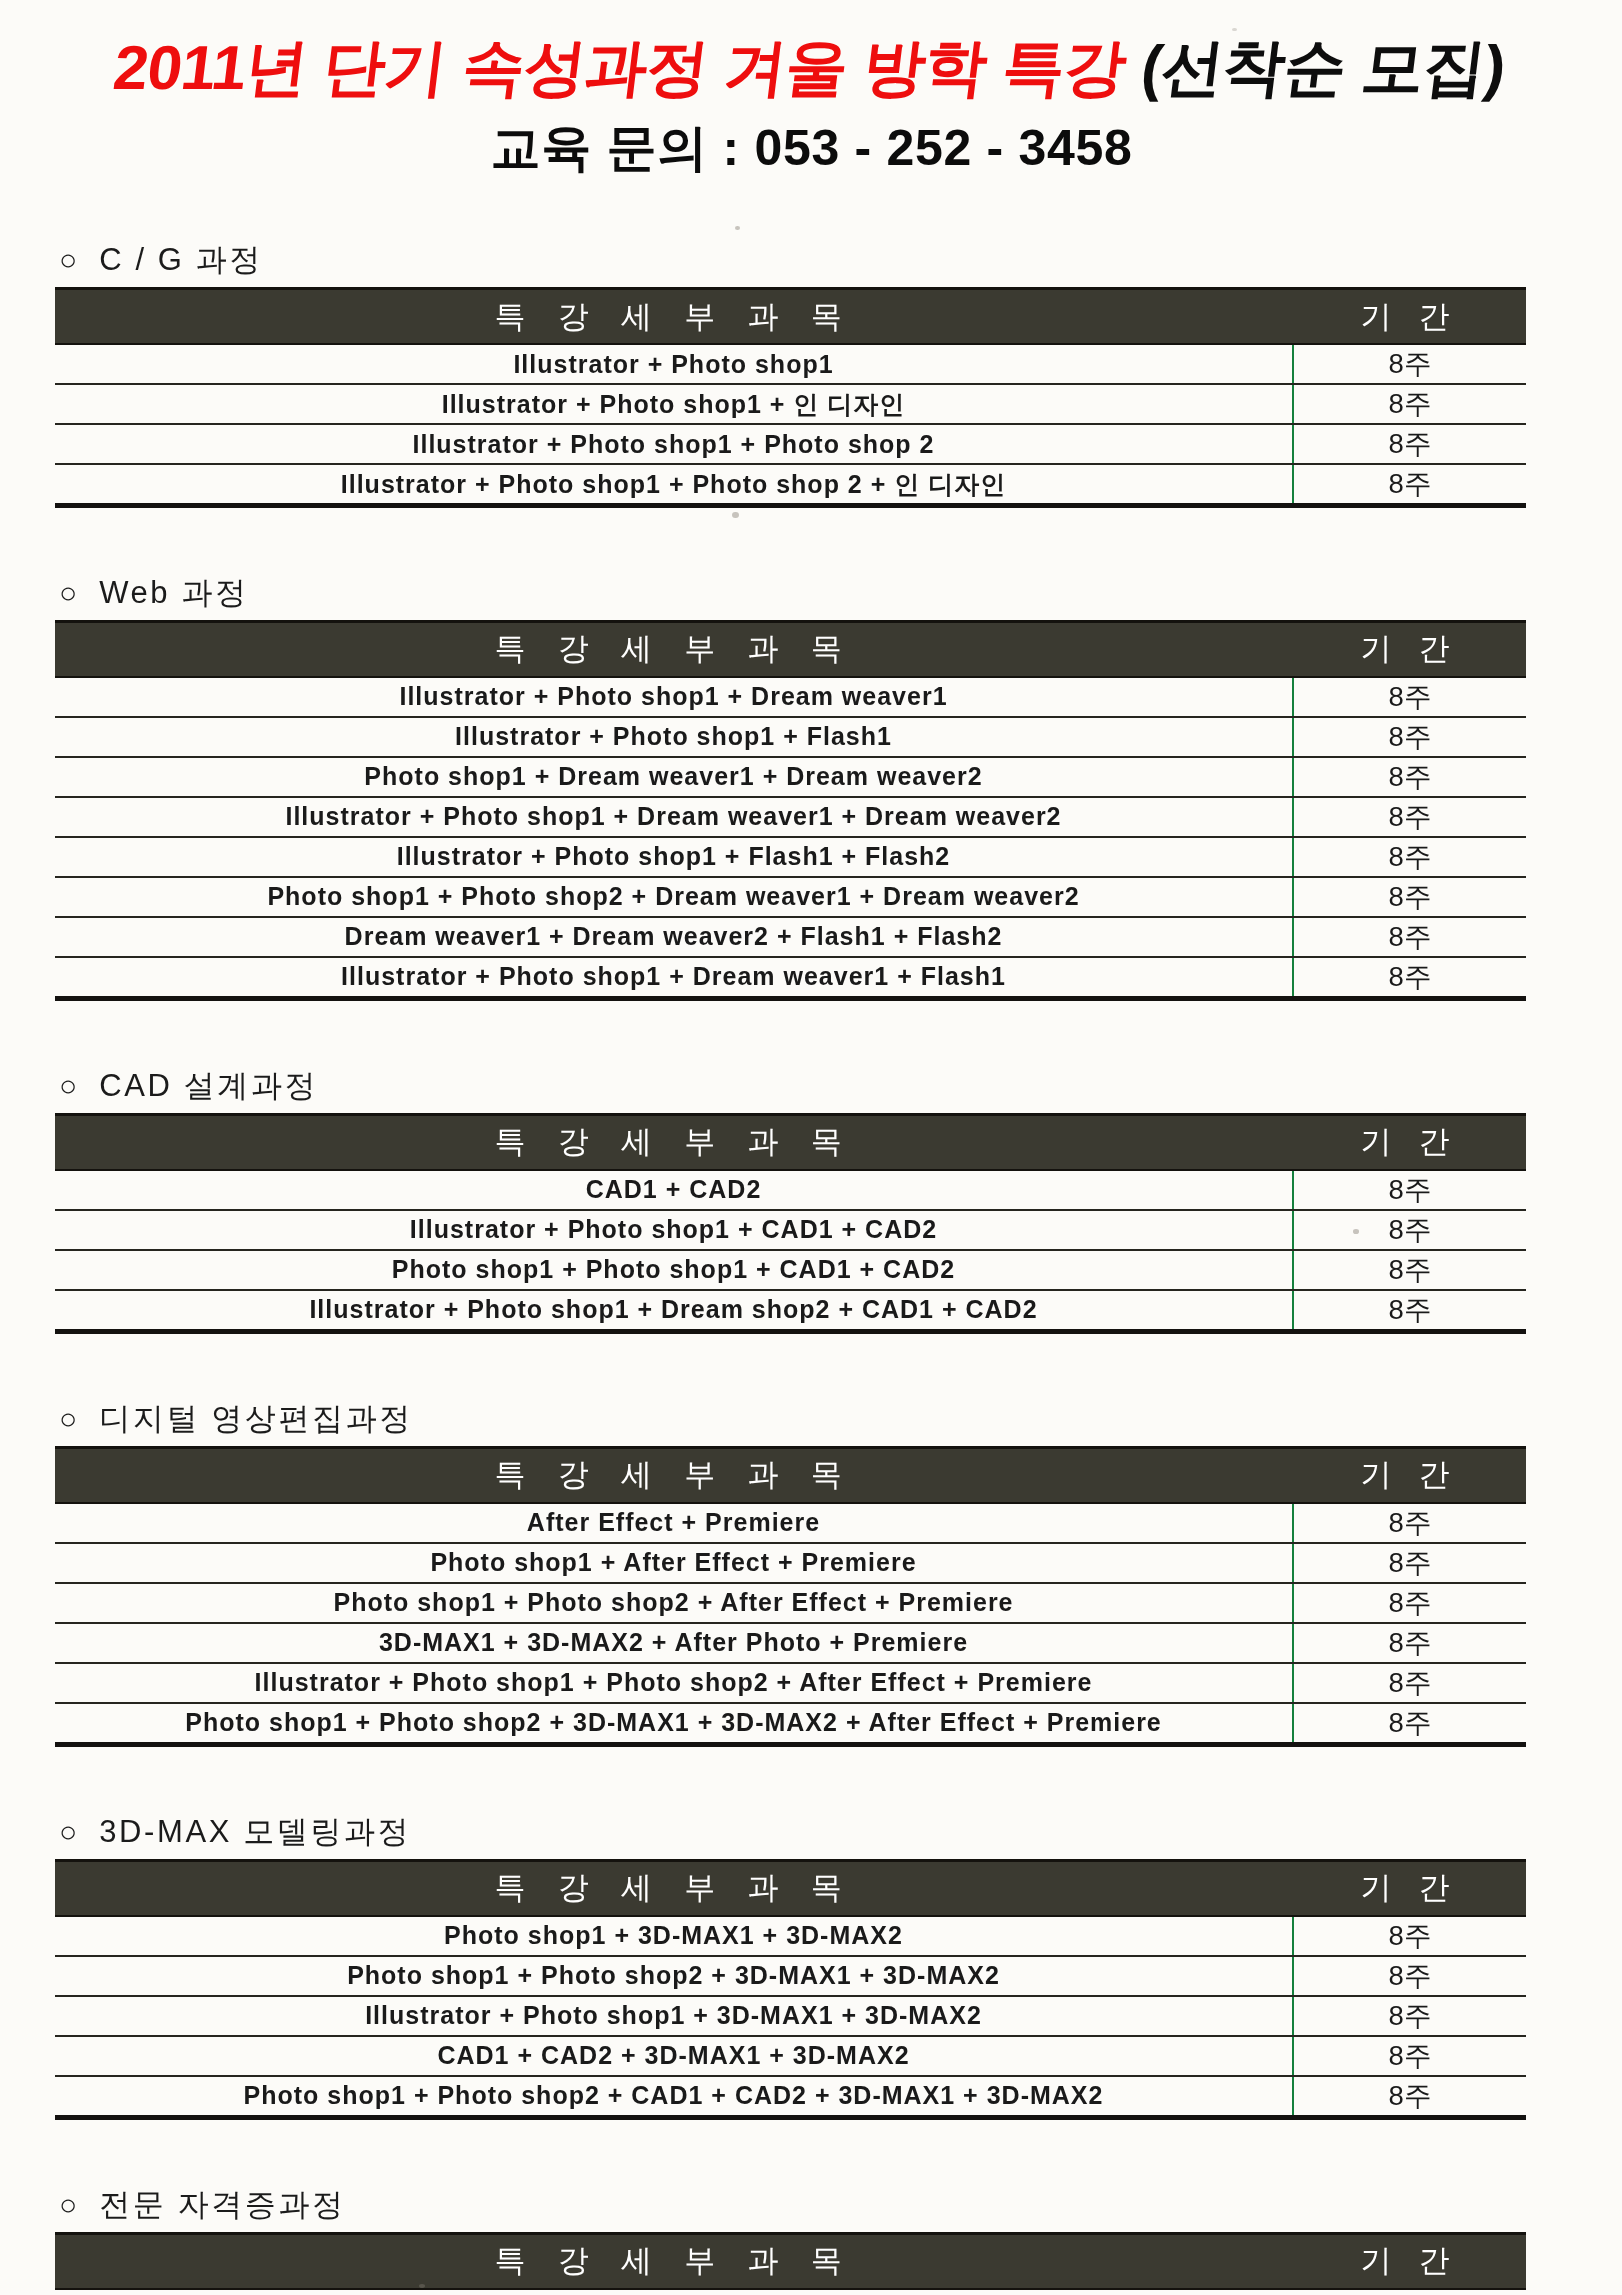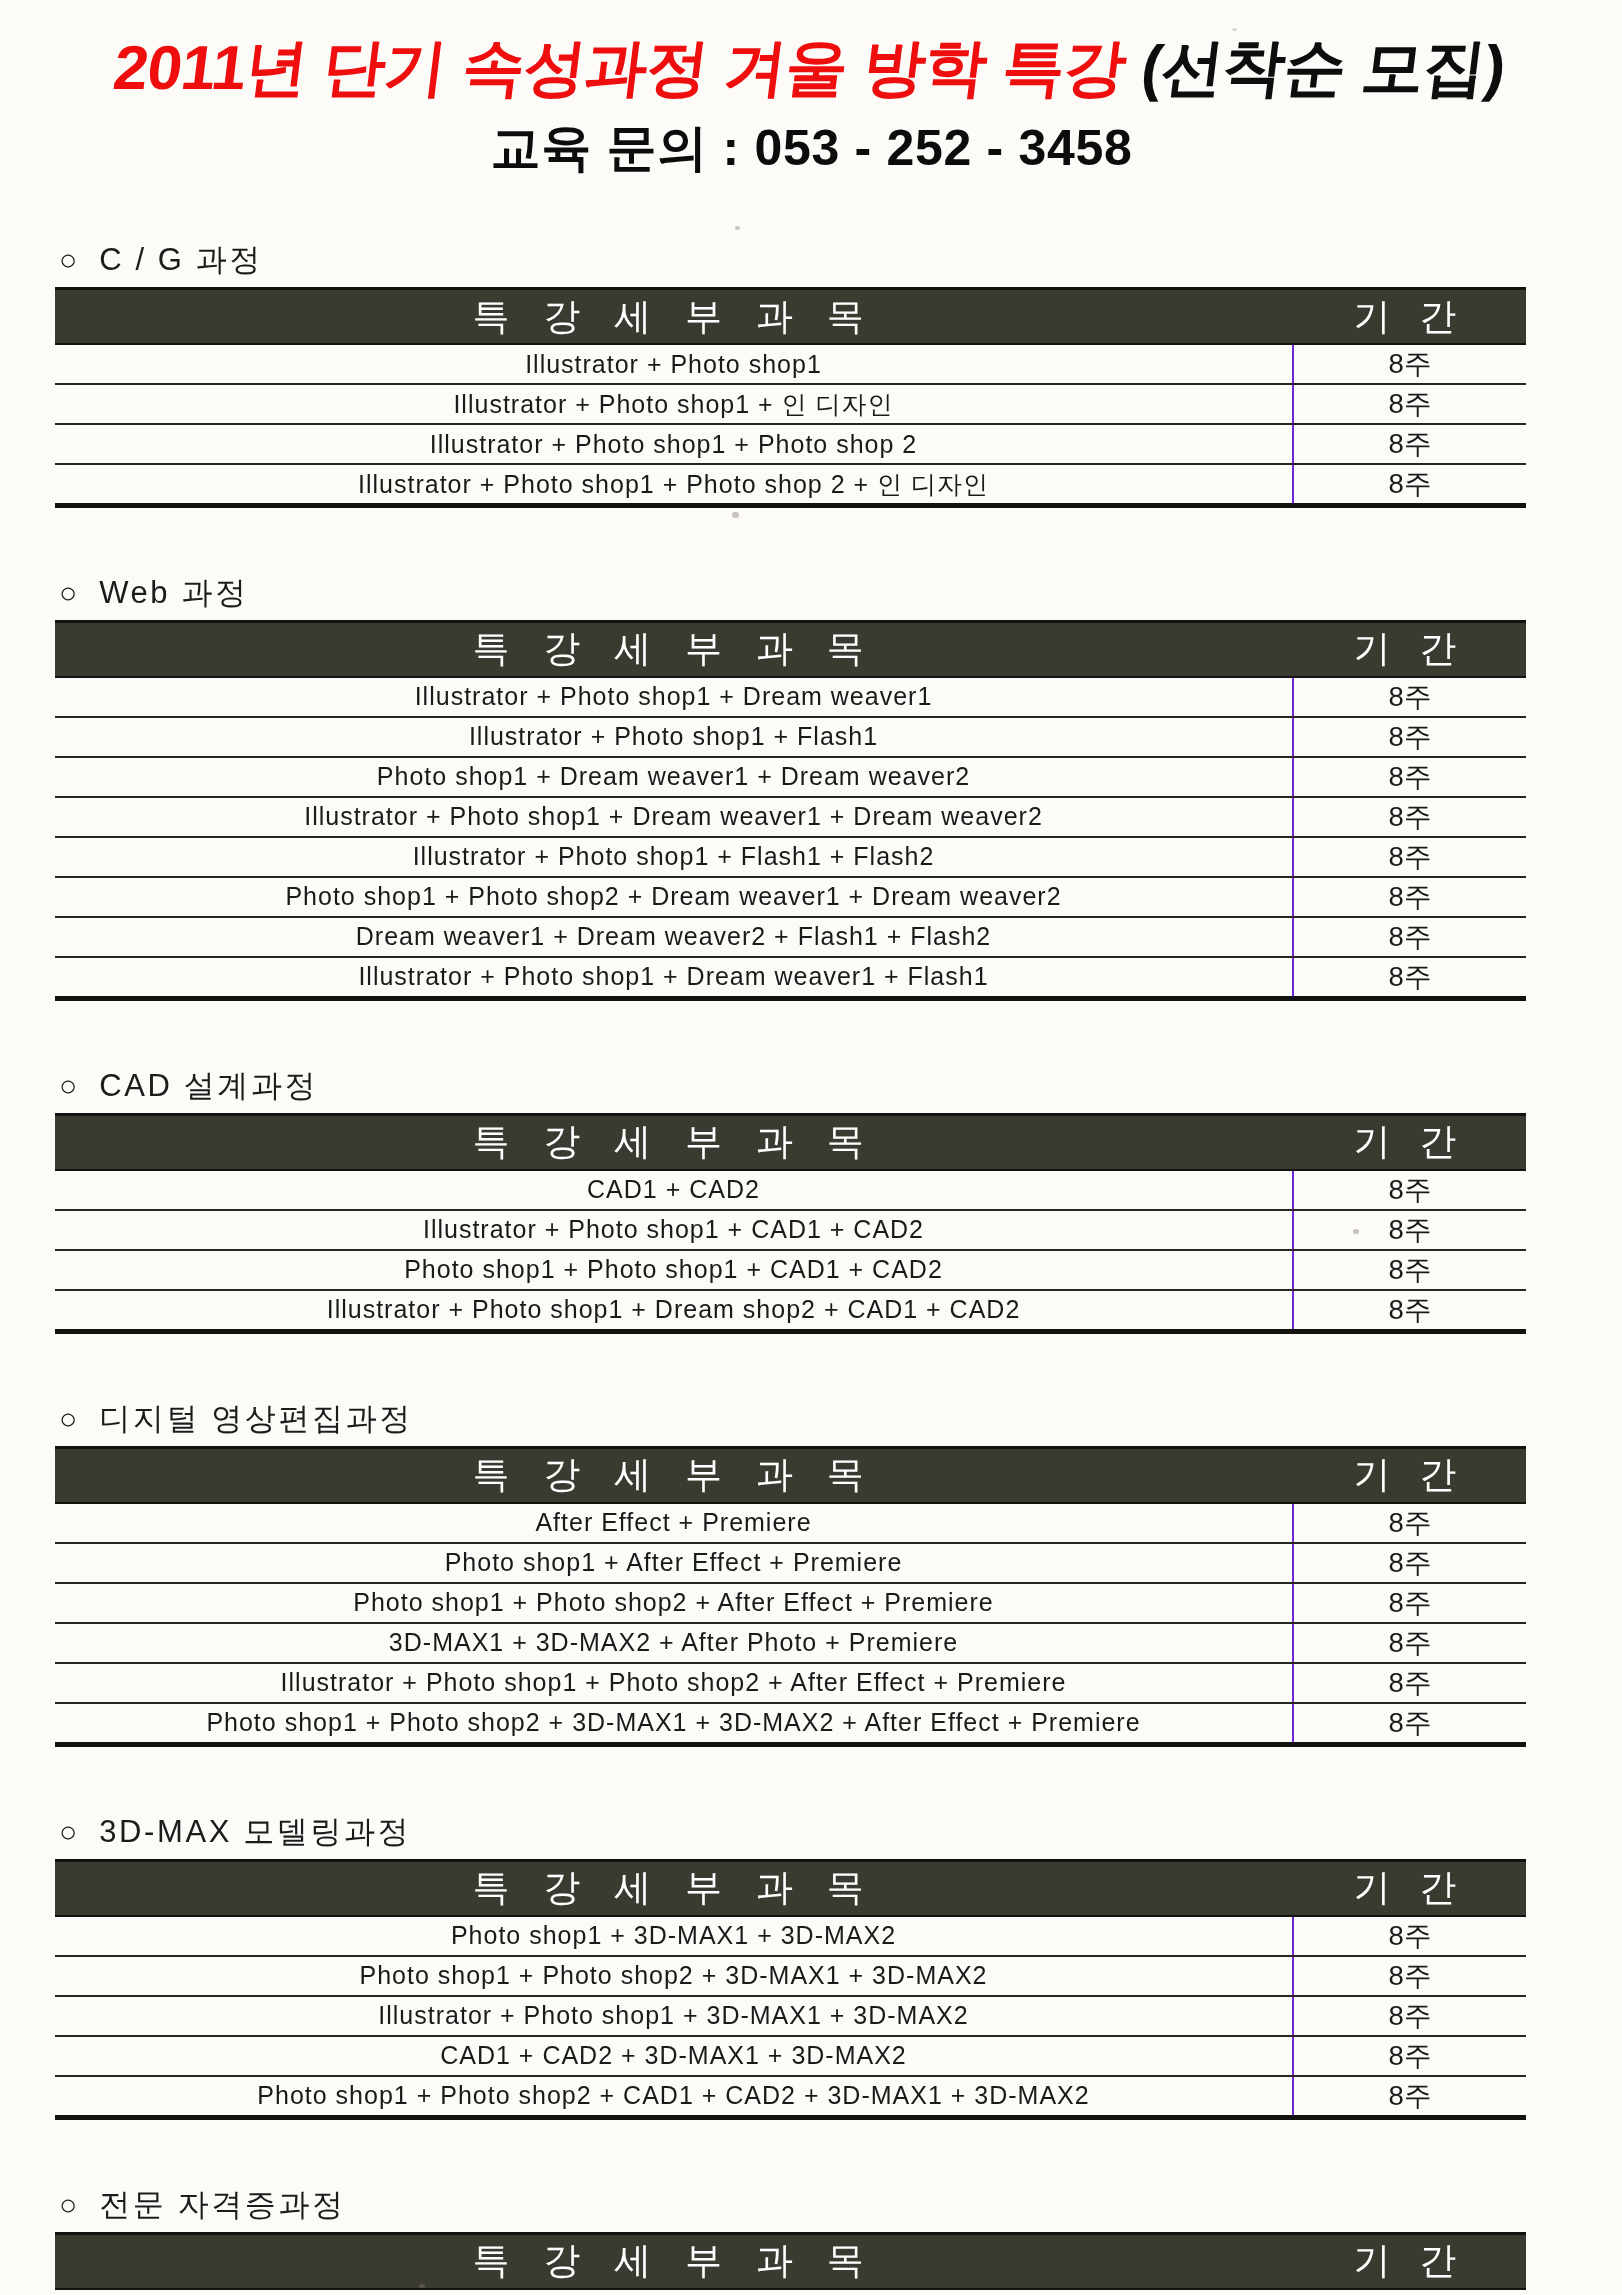--- a/index.html
+++ b/index.html
@@ -71,40 +71,40 @@
     border-collapse: collapse;
     table-layout: fixed;
   }
   col.c-duration { width: 233px; }
 
   thead th {
     background: var(--bar-bg, #3b3a31);
     color: var(--bar-text, #ffffff);
     height: 51px;
     font-weight: 400;
-    font-size: 37px;
+    font-size: 31px;
     letter-spacing: 11.8px;
     border-top: 3.3px solid #14120e;
     border-bottom: 2.6px solid #14120e;
     text-align: center;
   }
   thead th.duration { letter-spacing: 9.2px; }
 
   tbody td {
     height: 32px;
     text-align: center;
     font-size: 25px;
     font-weight: 400;
     letter-spacing: 1px;
     color: #1a1a1a;
     border-bottom: 2px solid #26251f;
     white-space: nowrap;
     overflow: hidden;
   }
-  tbody td.subject  { border-right: 2px solid #6d28d9; }
+  tbody td.subject  { border-right: 2px solid #15803d; font-weight: bold; }
   tbody td.duration { font-size: 27.5px; letter-spacing: 0; margin-left: 12px; }
   tbody tr:last-child td { border-bottom: 5.2px solid #141210; }
 
   
   .speck {
     position: absolute;
     background: #9a968c;
     border-radius: 50%;
     opacity: .55;
   }

